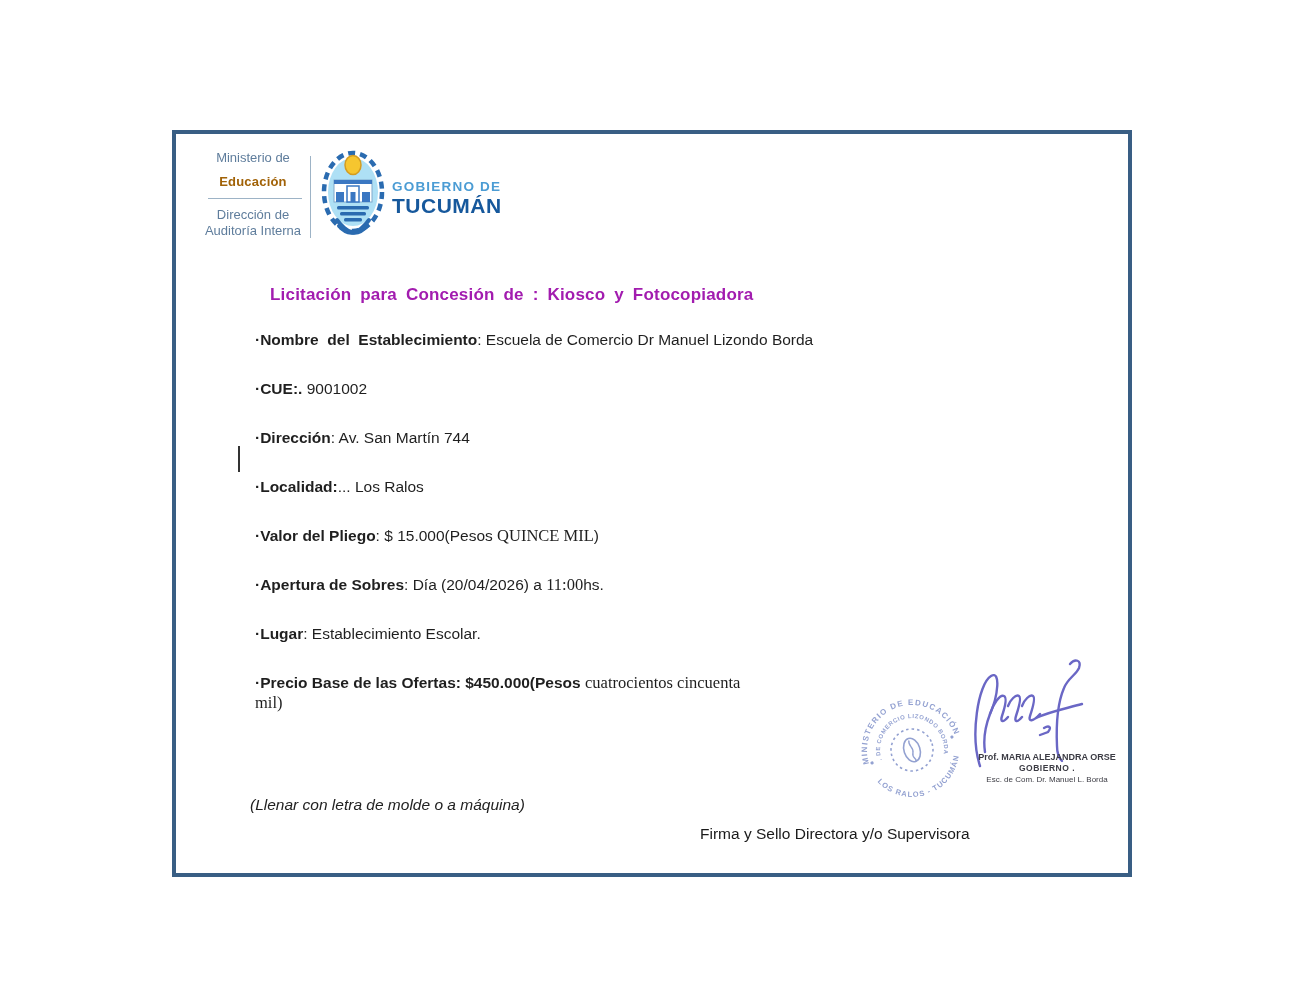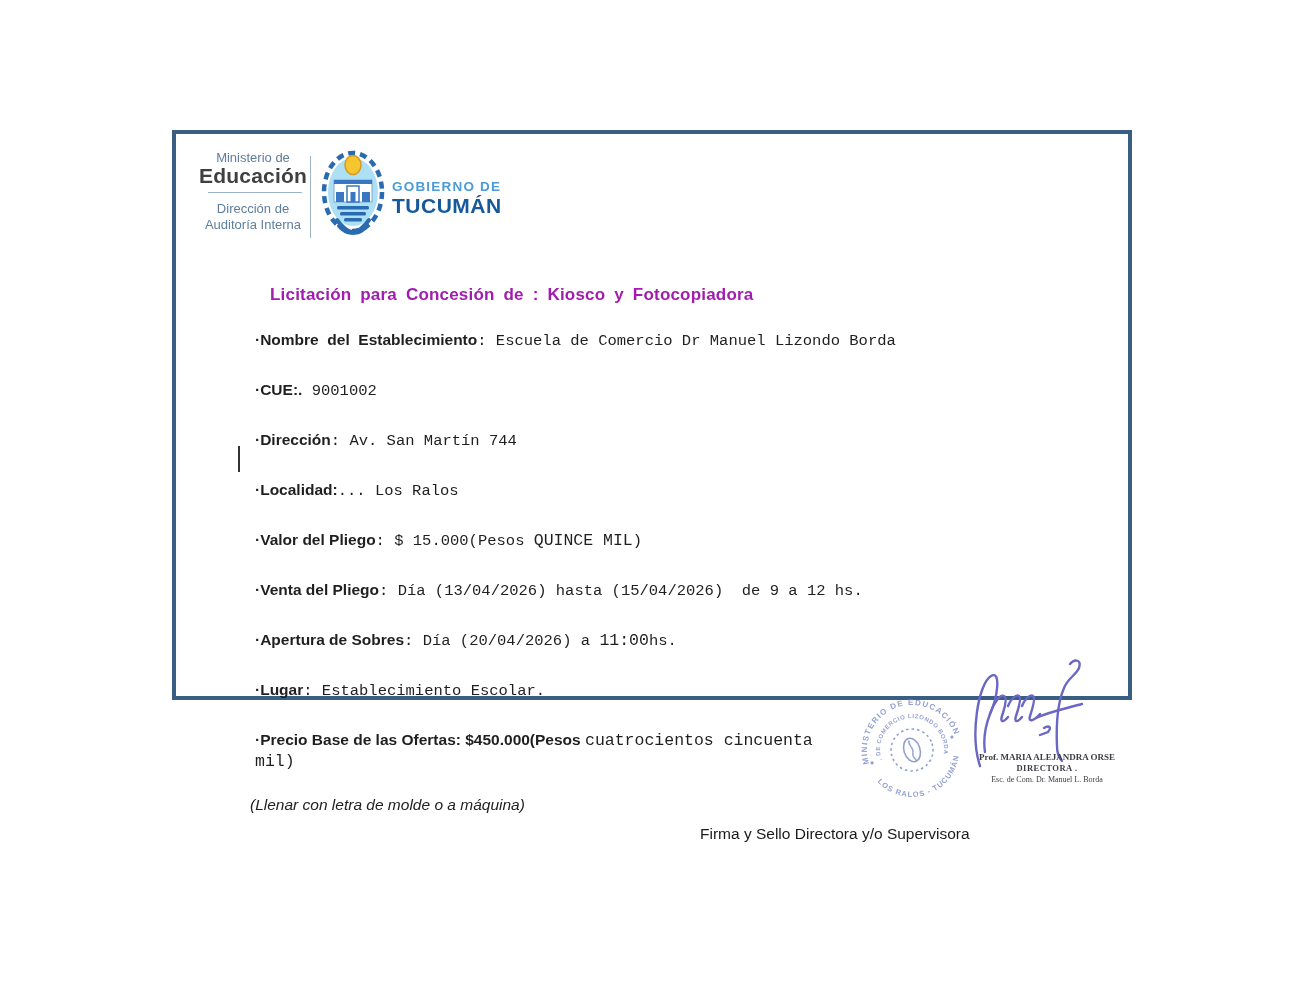--- a/index.html
+++ b/index.html
@@ -3,30 +3,30 @@
 <meta charset="utf-8">
 <style>
   * { margin:0; padding:0; box-sizing:border-box; }
   body {
     width:1300px; height:1000px; background:#ffffff; overflow:hidden;
     font-family:"Liberation Sans", sans-serif; color:#1f1f1f;
   }
   .page { position:relative; width:1300px; height:1000px; background:#fff; }
 
   .doc-box {
-    position:absolute; left:172px; top:130px; width:960px; height:570px;
+    position:absolute; left:172px; top:130px; width:960px; height:747px;
     border:4px solid #395e84; background:#fff;
   }
 
   
   .ministry {
     position:absolute; left:18px; top:16px; width:118px;
     text-align:center; color:#5f7d9c; font-size:13px; line-height:16px;
   }
-  .ministry .m-name { color:#404040; font-weight:bold; font-size:21px; line-height:19px; letter-spacing:.2px; }
+  .ministry .m-name { color:#a16207; font-weight:bold; font-size:13px; line-height:19px; letter-spacing:.2px;margin-top:6px; }
   .ministry .m-div { border-top:1px solid #9db3c6; margin:7px 10px 8px 14px; }
   .header-vdiv { position:absolute; left:134px; top:22px; width:1px; height:82px; background:#9db3c6; }
   .crest { position:absolute; left:141px; top:12px; }
   .gov {
     position:absolute; left:216px; top:44px; line-height:17px;
   }
   .gov .g1 { color:#4b9cd4; font-size:13.5px; letter-spacing:1.2px; font-weight:bold; }
   .gov .g2 { color:#16589c; font-size:21px; font-weight:bold; letter-spacing:.5px; line-height:22px; }
 
   
@@ -35,38 +35,38 @@
     font-size:20px; font-weight:bold; color:#111; letter-spacing:1px;
   }
   .doc-subtitle {
     position:absolute; left:94px; top:151px;
     font-size:17px; font-weight:bold; color:#a21caf; word-spacing:4px; letter-spacing:.2px;
   }
   .fields { position:absolute; left:79px; top:196px; width:680px; }
   .field { white-space:pre-wrap; font-size:15.5px; line-height:20px; margin-bottom:29px; }
   .field .bullet { font-weight:bold; }
   .field .lbl { font-weight:bold; }
-  .field .val { font-weight:normal;font-family:Liberation Mono, monospace; }
+  .field .val { font-weight:normal; }
   .field .val-bold { font-weight:bold; }
   .serif { font-family:"Liberation Serif", serif; font-size:16.5px; }
   .doc-note {
     position:absolute; left:74px; top:662px;
     font-style:italic; font-size:15.5px; color:#222;
   }
   .sig-caption {
     position:absolute; left:524px; top:691px; font-size:15.5px; color:#1a1a1a;
   }
 
   
   .stamp { position:absolute; left:674px; top:554px; opacity:.88; }
   .stamp text { fill:#8595cb; font-family:"Liberation Sans", sans-serif; font-weight:bold; }
   .sig-svg { position:absolute; left:788px; top:520px; }
   .sig-block {
     position:absolute; left:793px; top:618px; width:156px; text-align:center;
-    color:#3c3c44; line-height:11px;font-family:Liberation Serif, serif;
+    color:#3c3c44; line-height:11px;
   }
   .sig-block .s1 { font-size:9px; font-weight:bold; }
   .sig-block .s2 { font-size:8.5px; font-weight:bold; letter-spacing:.5px; }
   .sig-block .s3 { font-size:8px; }
 
   .cursor-artifact {
     position:absolute; left:62px; top:312px; width:1.5px; height:26px; background:#333;
   }
 </style>
 </head>
@@ -109,21 +109,20 @@
     <div class="doc-subtitle">Licitación para Concesión de : Kiosco y Fotocopiadora</div>
 
     <div class="cursor-artifact"></div>
 
     <div class="fields">
       <div class="field"><span class="bullet">·</span><span class="lbl">Nombre  del  Establecimiento</span><span class="val">: Escuela de Comercio Dr Manuel Lizondo Borda</span></div>
       <div class="field"><span class="bullet">·</span><span class="lbl">CUE:.</span><span class="val"> 9001002</span></div>
       <div class="field"><span class="bullet">·</span><span class="lbl">Dirección</span><span class="val">: Av. San Martín 744</span></div>
       <div class="field"><span class="bullet">·</span><span class="lbl">Localidad:</span><span class="val">... Los Ralos</span></div>
       <div class="field"><span class="bullet">·</span><span class="lbl">Valor del Pliego</span><span class="val">: $ 15.000(Pesos </span><span class="val serif">QUINCE MIL</span><span class="val">)</span></div>
-      <div class="field"><span class="bullet">·</span><span class="lbl">Venta del Pliego</span><span class="val">: Día (13/04/2026) hasta (15/04/2026)  de 9 a 12 hs.</span></div>
       <div class="field"><span class="bullet">·</span><span class="lbl">Apertura de Sobres</span><span class="val">: Día (20/04/2026) a </span><span class="val serif">11:00</span><span class="val">hs.</span></div>
       <div class="field"><span class="bullet">·</span><span class="lbl">Lugar</span><span class="val">: Establecimiento Escolar.</span></div>
       <div class="field"><span class="bullet">·</span><span class="lbl">Precio Base de las Ofertas</span><span class="val-bold">: $450.000(Pesos </span><span class="val serif">cuatrocientos cincuenta</span><br><span class="val serif">mil)</span></div>
     </div>
 
     <div class="doc-note">(Llenar con letra de molde o a máquina)</div>
     <div class="sig-caption">Firma y Sello Directora y/o Supervisora</div>
 
     <svg class="stamp" width="124" height="124" viewBox="0 0 124 124">
       <defs>
@@ -156,18 +155,18 @@
         <path d="M44,52 C46,46 52,40 55,42 C58,44 54,56 52,62 C50,68 53,69 58,63"></path>
         <path d="M58,52 C60,46 66,40 69,42 C72,44 68,56 66,62 C64,68 69,68 76,60"></path>
         <path d="M106,10 C111,4 118,6 115,14 C112,21 104,24 100,34 C94,48 92,70 93,92 C93,99 95,104 98,107"></path>
         <path d="M72,64 C84,58 100,55 118,50"></path>
         <path d="M80,74 C85,71 88,73 84,78 L76,81"></path>
       </g>
     </svg>
 
     <div class="sig-block">
       <div class="s1">Prof. MARIA ALEJANDRA ORSE</div>
-      <div class="s2">DIRECTORA .</div>
+      <div class="s2">GOBIERNO .</div>
       <div class="s3">Esc. de Com. Dr. Manuel L. Borda</div>
     </div>
 
   </div>
 </div>
 
 </body></html>

